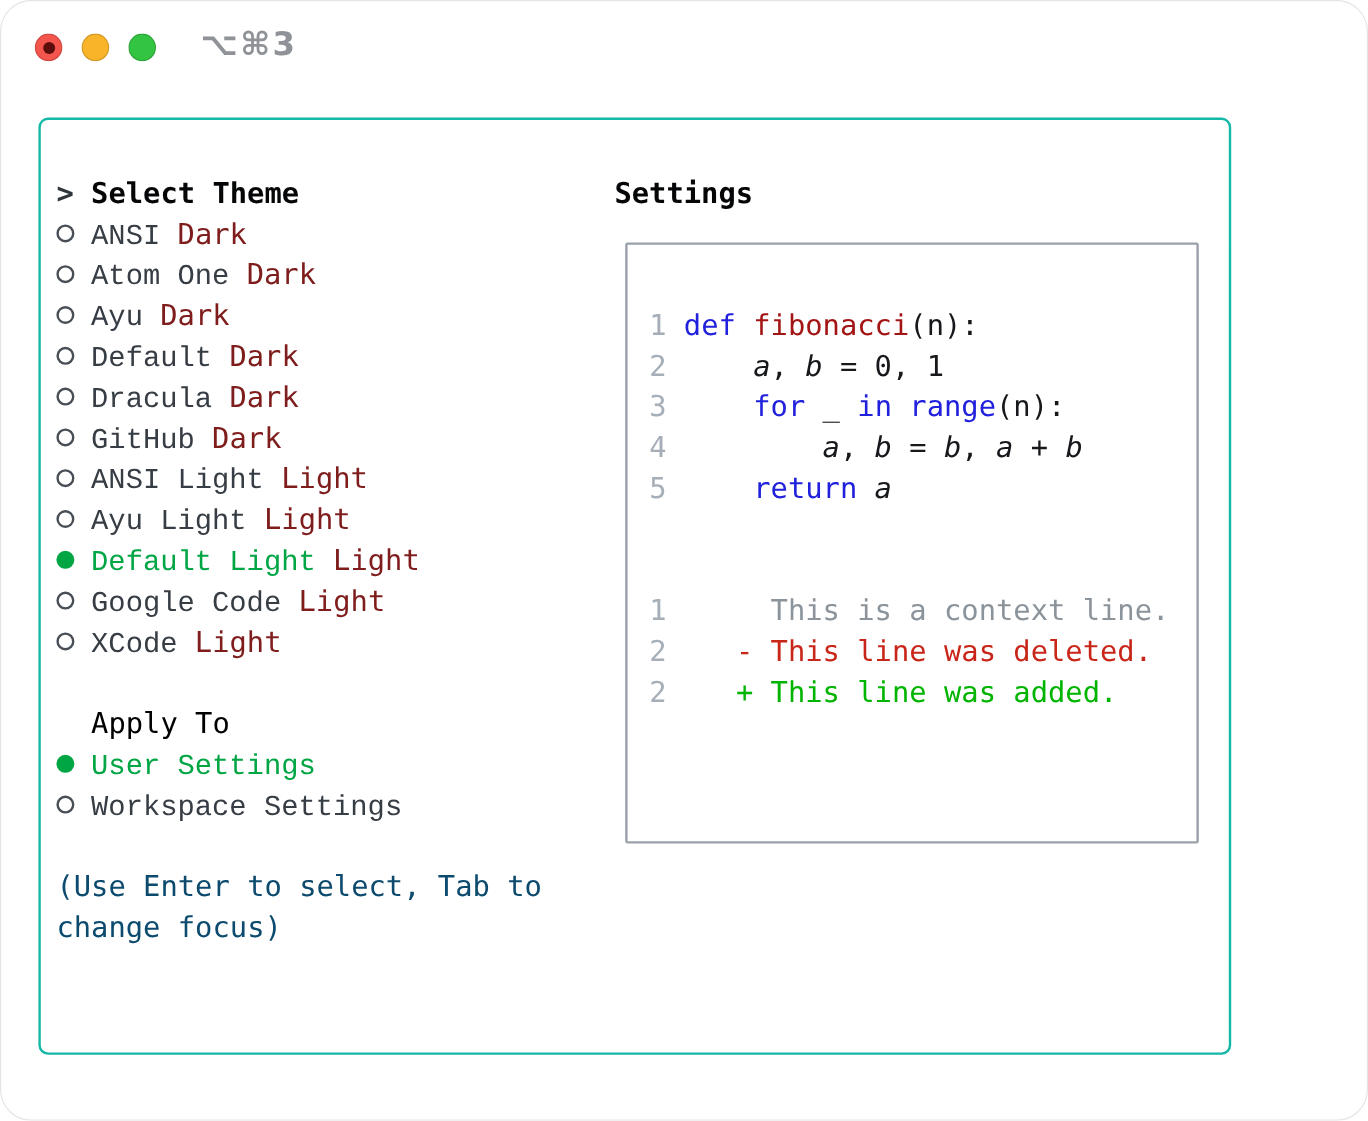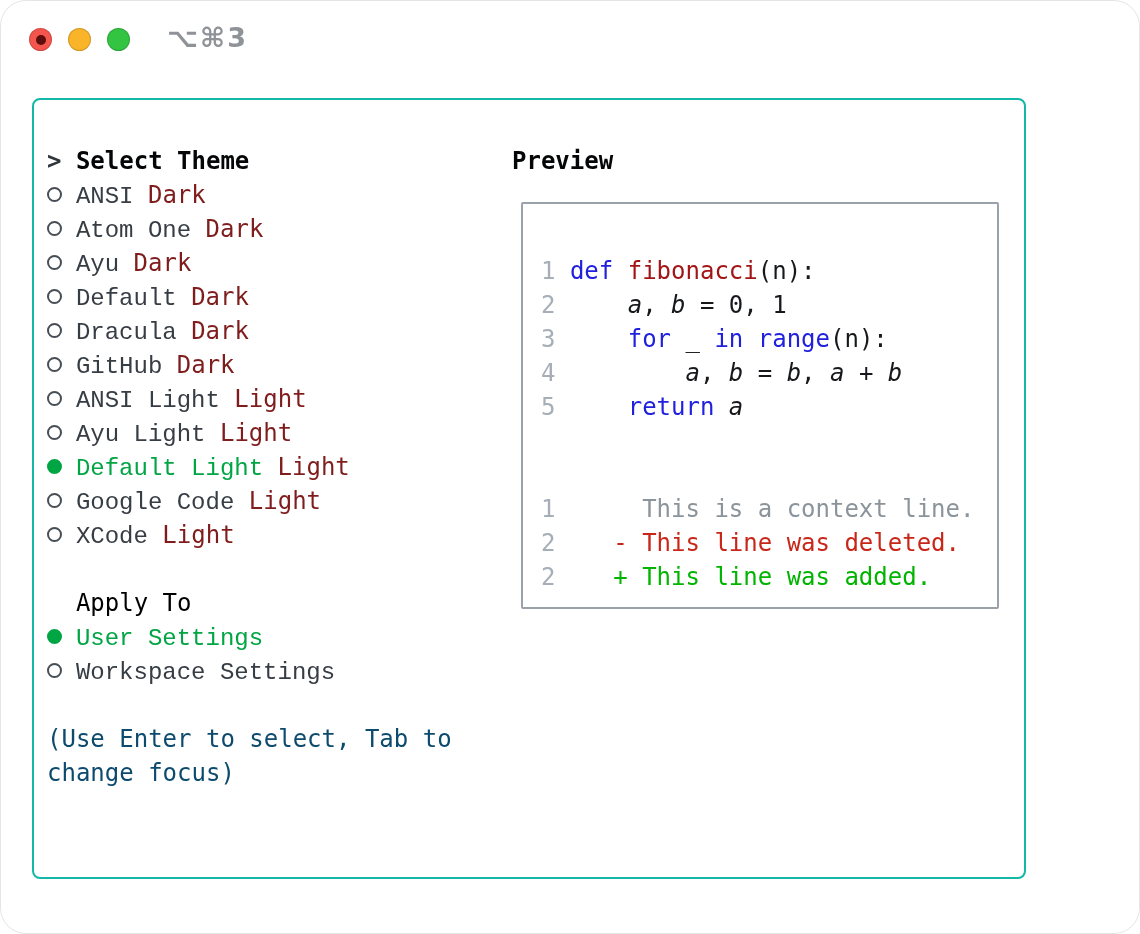--- a/index.html
+++ b/index.html
@@ -48,21 +48,21 @@
   .list-title { font-weight:bold; color:#050607; }
   .theme-name { color:#373d44;font-family:Liberation Mono, monospace; }
   .tag { color:#7f1d1d; }
   .item.selected .theme-name { color:#00a544; }
   .section-title { color:#000000; }
   .help { color:#0c4a6e; }
 
   
   .preview-title { position:absolute; left:478px; top:44px; height:34px; line-height:34px; font-size:24px; font-weight:bold; color:#050607; }
   .preview-box {
-    position:absolute; left:487px; top:102px; width:478px; height:407px;
+    position:absolute; left:487px; top:102px; width:478px; height:501px;
     border:2px solid #99a1ab; border-radius:2px;
     padding:50px 0 0 18px; font-size:24px;
   }
   .lineno { display:inline-block; width:1ch; color:#a6aeb8; }
   .pl  { color:#16181b; }
   .kw  { color:#2020dd; }
   .fn  { color:#a31515; }
   .va  { color:#16181b; font-style:italic; }
   .ctx { color:#8b939b; }
   .del { color:#c9261a; }
@@ -107,21 +107,21 @@
       <div id="apply-items">
           <div class="row item selected"><span class="bullet-col"><i class="dot filled"></i></span><span class="theme-name">User Settings</span></div>
           <div class="row item"><span class="bullet-col"><i class="dot open"></i></span><span class="theme-name">Workspace Settings</span></div>
         </div>
 
       <div class="row"> </div>
       <div class="row help">(Use Enter to select, Tab to</div>
       <div class="row help">change focus)</div>
     </div>
 
-    <div class="preview-title">Preview</div>
+    <div class="preview-title">Settings</div>
 
     <div class="preview-box" id="preview-box">
         <div class="row"><span class="lineno">1</span><span class="pl"> </span><span class="kw">def</span><span class="pl"> </span><span class="fn">fibonacci</span><span class="pl">(n):</span></div>
         <div class="row"><span class="lineno">2</span><span class="pl">     </span><span class="va">a</span><span class="pl">, </span><span class="va">b</span><span class="pl"> = 0, 1</span></div>
         <div class="row"><span class="lineno">3</span><span class="pl">     </span><span class="kw">for</span><span class="pl"> _ </span><span class="kw">in</span><span class="pl"> </span><span class="kw">range</span><span class="pl">(n):</span></div>
         <div class="row"><span class="lineno">4</span><span class="pl">         </span><span class="va">a</span><span class="pl">, </span><span class="va">b</span><span class="pl"> = </span><span class="va">b</span><span class="pl">, </span><span class="va">a</span><span class="pl"> + </span><span class="va">b</span></div>
         <div class="row"><span class="lineno">5</span><span class="pl">     </span><span class="kw">return</span><span class="pl"> </span><span class="va">a</span></div>
         <div class="row"><span class="lineno"></span></div>
         <div class="row"><span class="lineno"></span></div>
         <div class="row"><span class="lineno">1</span><span class="ctx">      This is a context line.</span></div>

